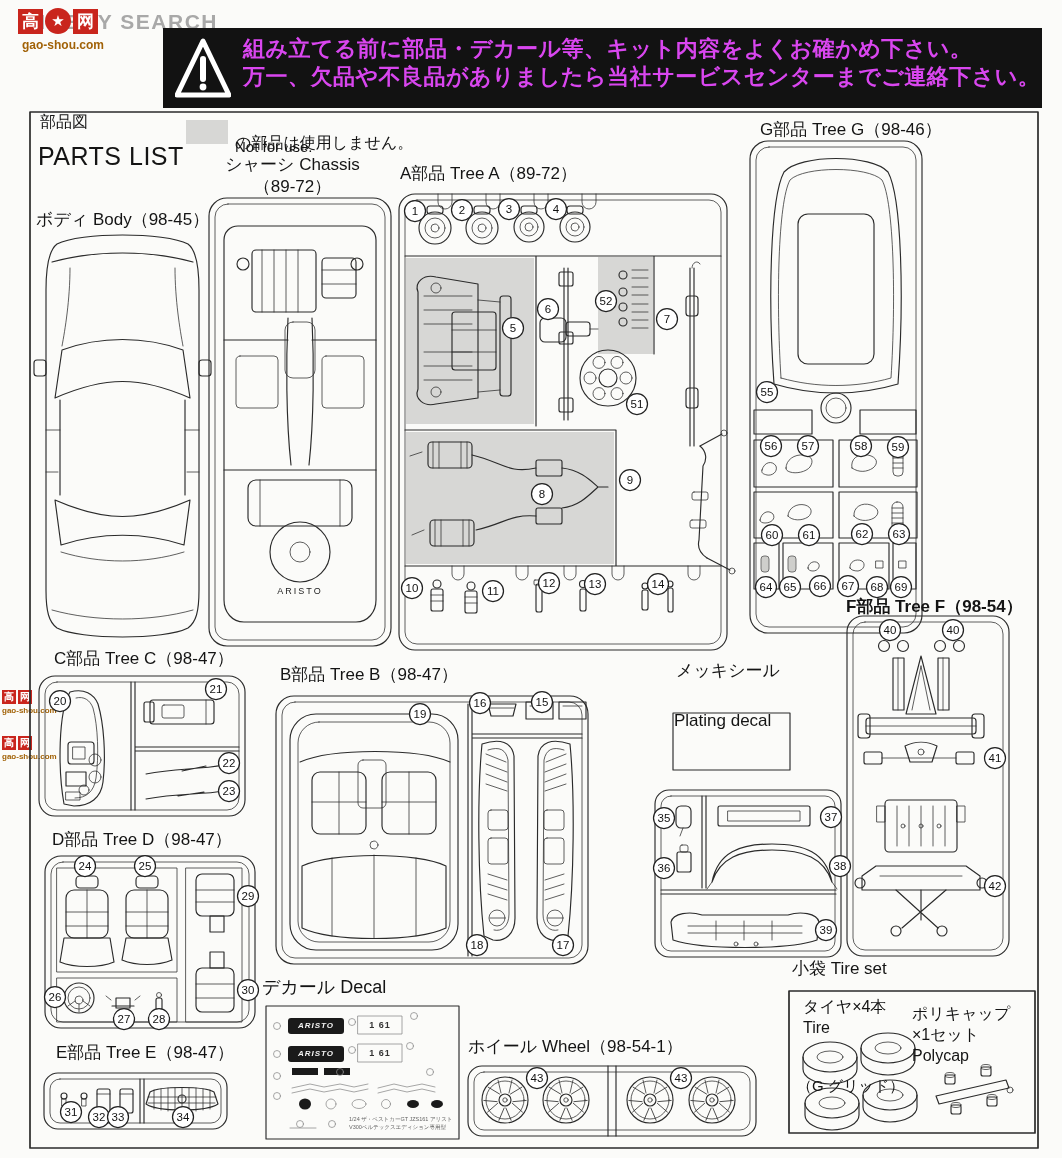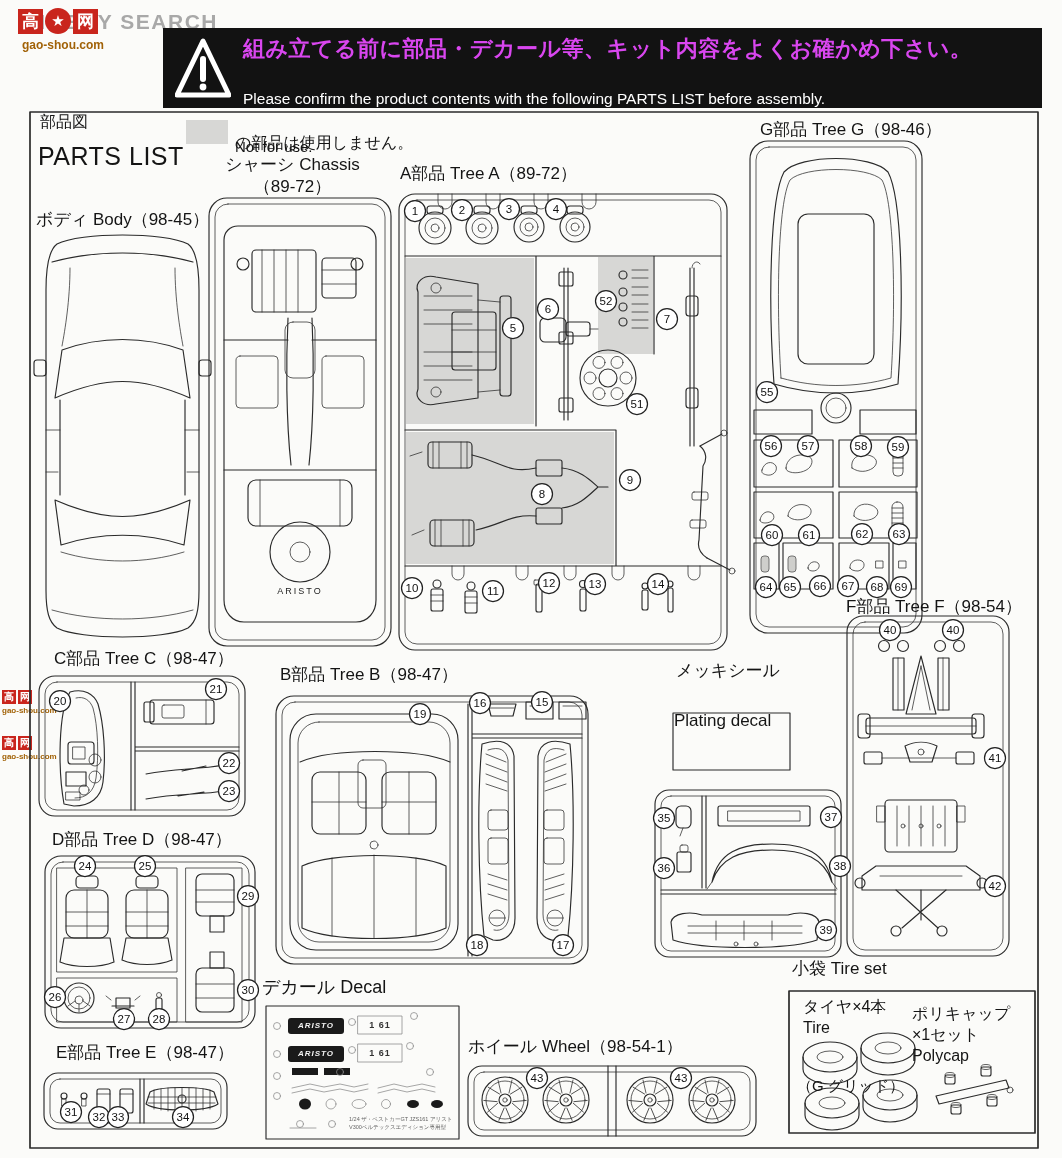--- a/index.html
+++ b/index.html
@@ -54,21 +54,21 @@
   </div>
   <div class="wmdom" style="left:2px;top:752px;font-size:8px;">gao-shou.com</div>
 
   <div id="banner">
     <svg class="abs" style="left:12px;top:9px;" width="56" height="62" viewBox="0 0 56 62">
       <polygon points="28,4 54,58 2,58" fill="none" stroke="#fff" stroke-width="5" stroke-linejoin="round"></polygon>
       <line x1="28" y1="22" x2="28" y2="42" stroke="#fff" stroke-width="6" stroke-linecap="round"></line>
       <circle cx="28" cy="50" r="3.4" fill="#fff"></circle>
     </svg>
     <div class="bjp" style="top:6px;">組み立てる前に部品・デカール等、キット内容をよくお確かめ下さい。</div>
-    <div class="ben" style="top:62px;">Please confirm the product contents with the following PARTS LIST before assembly.</div>
+    <div class="bjp" style="top:34px;">万一、欠品や不良品がありましたら当社サービスセンターまでご連絡下さい。</div>
   </div>
 
   <svg class="abs" style="left:0;top:0;" width="1062" height="1158" viewBox="0 0 1062 1158">
     <defs>
       <g id="wspoke">
           <path class="ln thin" d="M-4,-7 L-7,-20 M4,-7 L7,-20"></path>
         </g>
       <g id="wheel5">
         <circle class="ln" r="23"></circle>
           <circle class="ln thin" r="19"></circle>
@@ -756,21 +756,21 @@
 
   <div class="lbl ctr" style="left:210px;top:156px;width:165px;">シャーシ Chassis</div>
   <div class="lbl ctr" style="left:210px;top:178px;width:165px;">（89-72）</div>
   <div class="lbl" style="left:400px;top:165px;">A部品 Tree A（89-72）</div>
   <div class="lbl" style="left:760px;top:121px;">G部品 Tree G（98-46）</div>
   <div class="lbl" style="left:36px;top:211px;">ボディ Body（98-45）</div>
   <div class="lbl" style="left:54px;top:650px;">C部品 Tree C（98-47）</div>
   <div class="lbl" style="left:280px;top:666px;">B部品 Tree B（98-47）</div>
   <div class="lbl" style="left:676px;top:662px;">メッキシール</div>
   <div class="lbl" style="left:674px;top:684px;margin-top:28px;">Plating decal</div>
-  <div class="lb l lbl" style="left:846px;top:598px;">F部品 Tree F（98-54）</div>
+  <div class="lb l lbl" style="left:846px;top:598px;font-weight:bold;">F部品 Tree F（98-54）</div>
   <div class="lbl" style="left:52px;top:831px;">D部品 Tree D（98-47）</div>
   <div class="lbl" style="left:262px;top:978px;font-size:18px;">デカール Decal</div>
   <div class="lbl" style="left:56px;top:1044px;">E部品 Tree E（98-47）</div>
   <div class="lbl" style="left:468px;top:1038px;">ホイール Wheel（98-54-1）</div>
   <div class="lbl" style="left:792px;top:960px;">小袋 Tire set</div>
   <div class="lbl" style="left:803px;top:998px;font-size:16px;">タイヤ×4本</div>
   <div class="lbl" style="left:803px;top:1019px;font-size:16px;">Tire</div>
   <div class="lbl" style="left:797px;top:1078px;font-size:15px;">（G グリッド）</div>
   <div class="lbl" style="left:912px;top:1005px;font-size:16px;">ポリキャップ</div>
   <div class="lbl" style="left:912px;top:1026px;font-size:16px;">×1セット</div>

